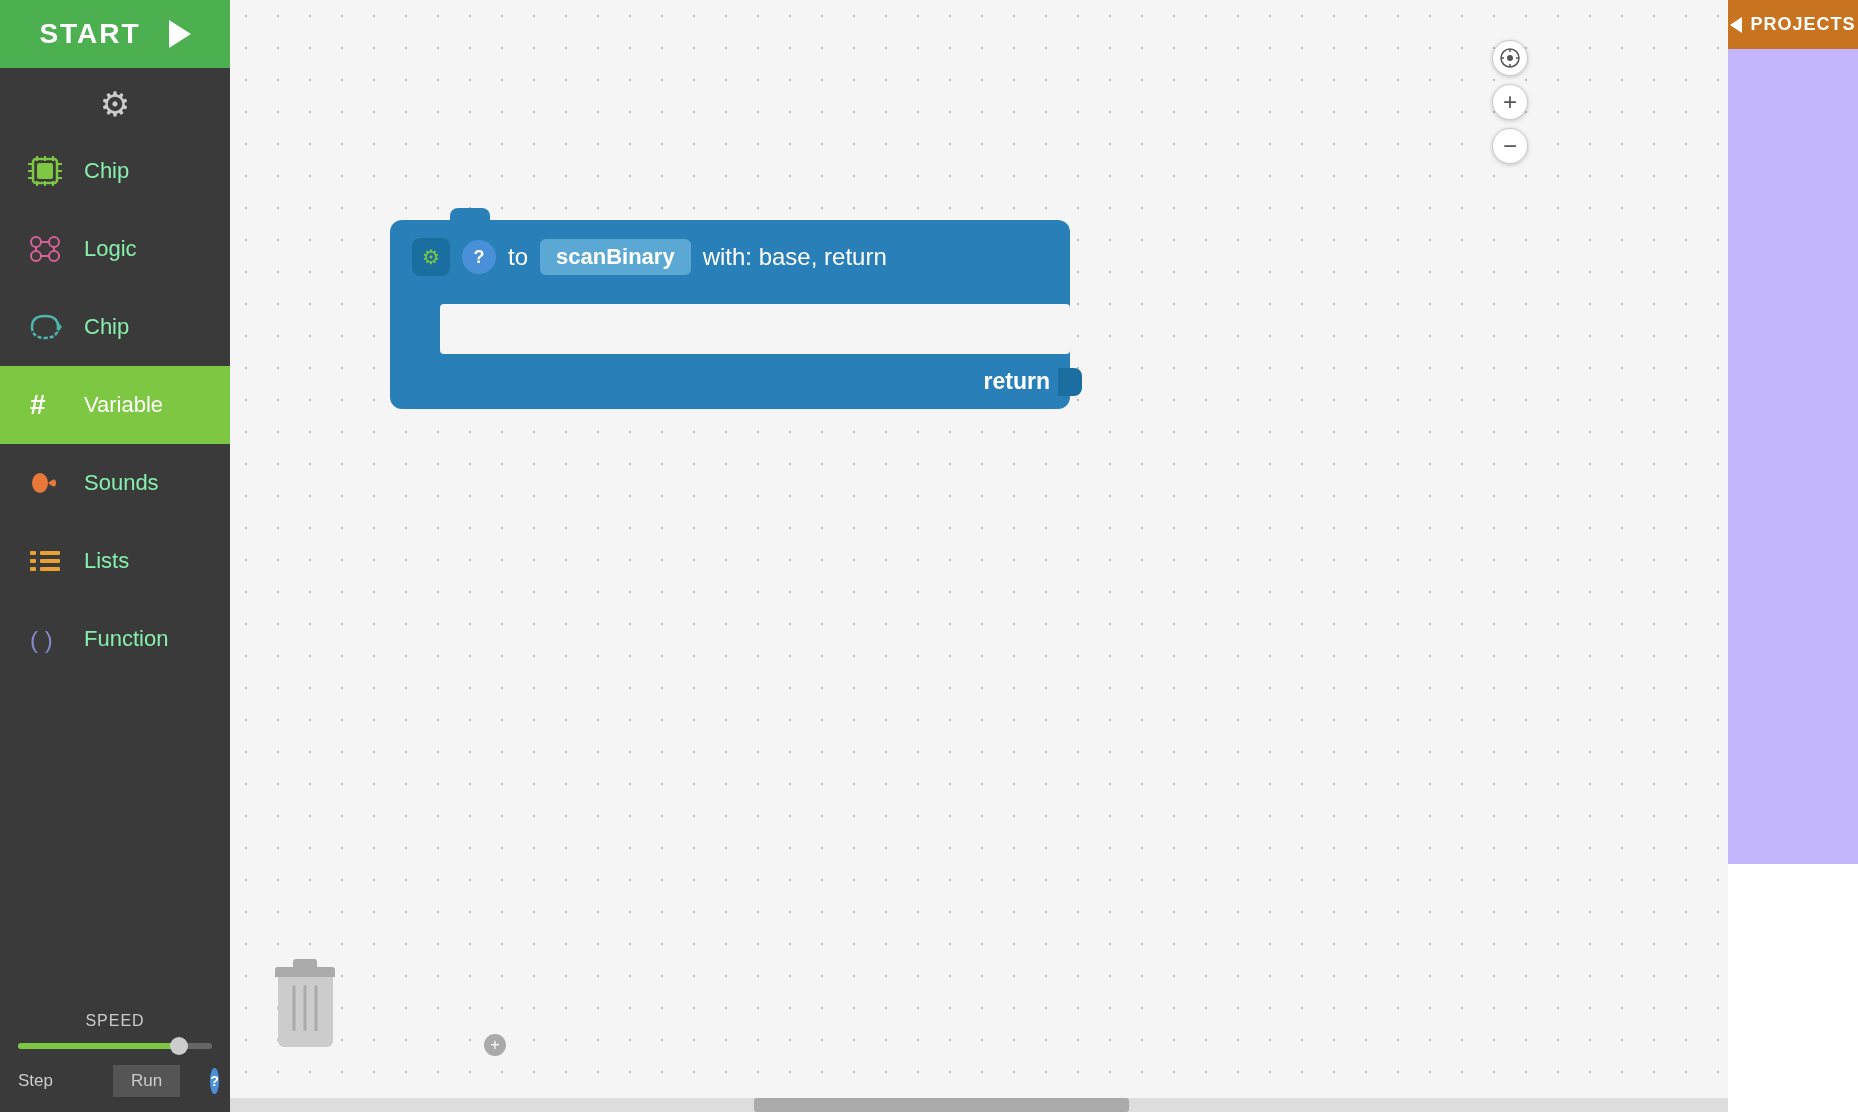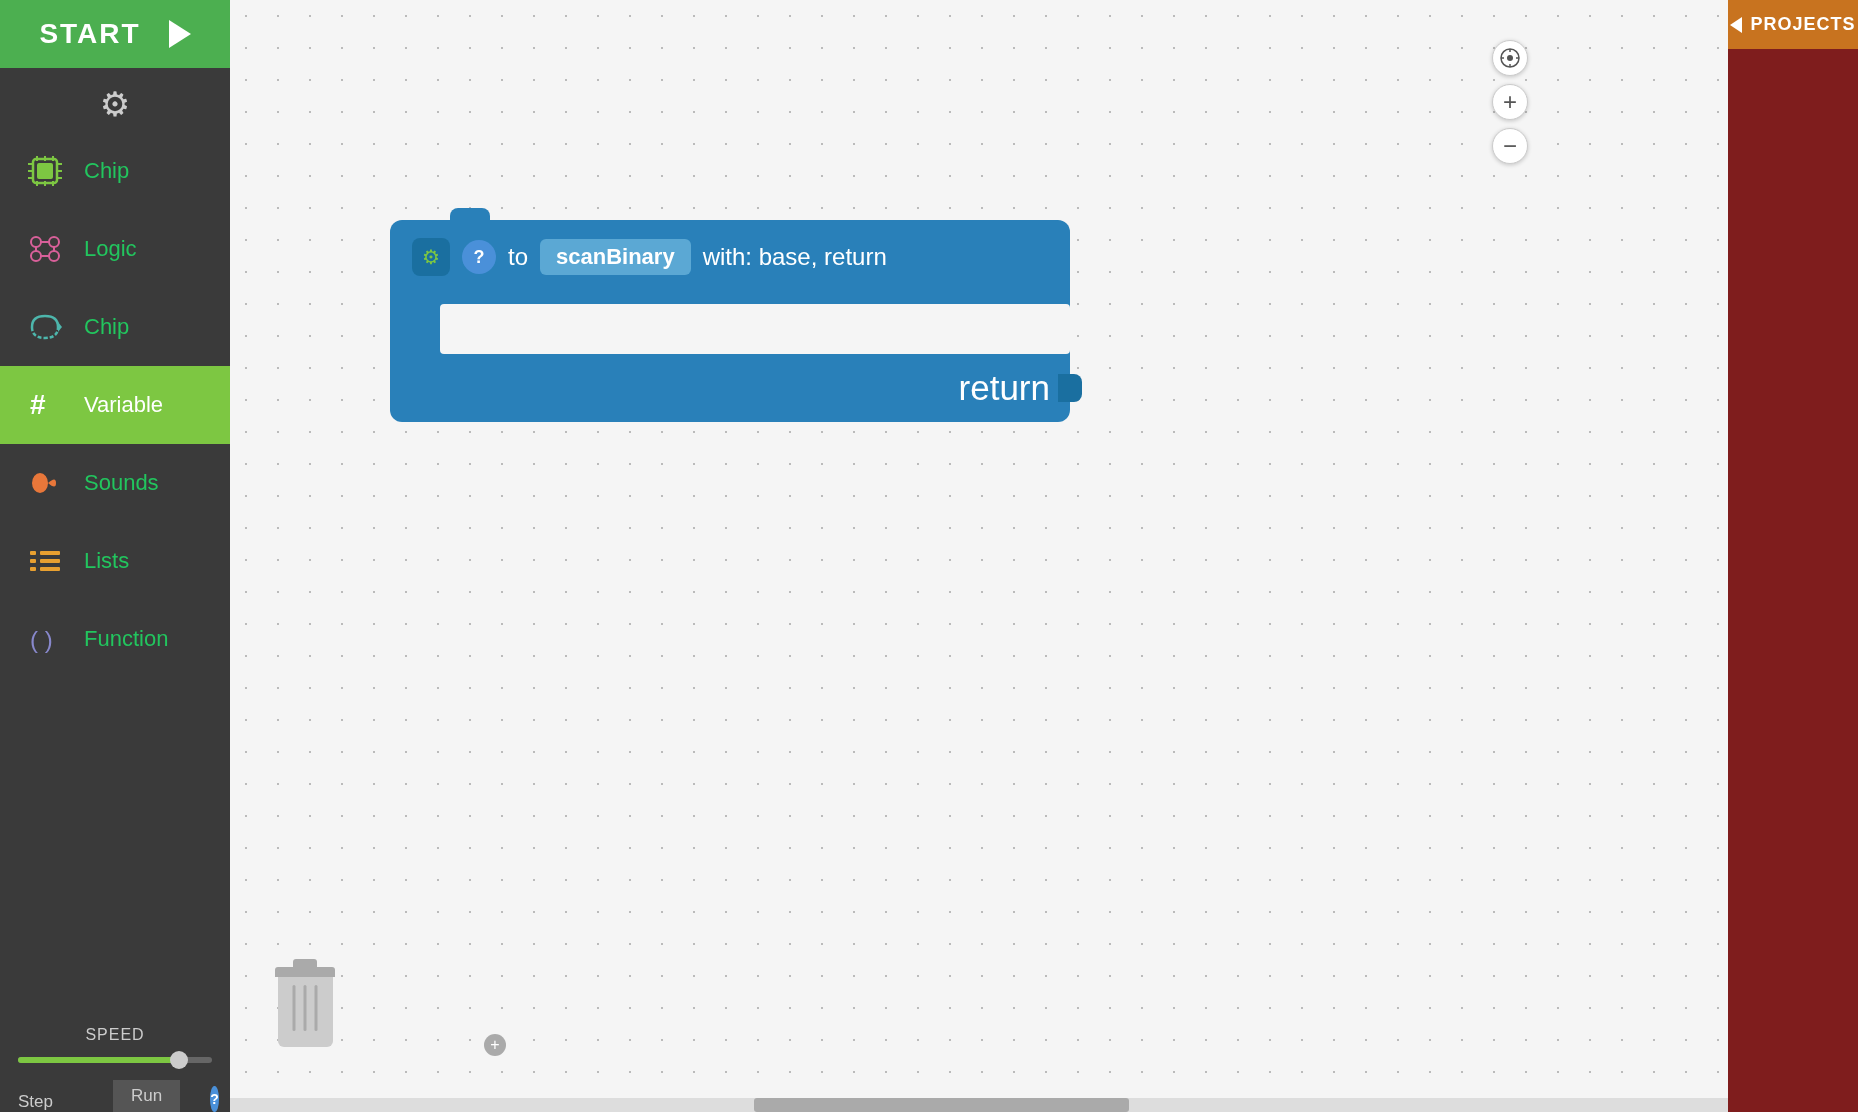--- a/index.html
+++ b/index.html
@@ -45,21 +45,21 @@
       display: flex;
       justify-content: center;
       padding: 16px 0 8px 0;
     }
 
     .sidebar-item {
       display: flex;
       align-items: center;
       gap: 18px;
       padding: 18px 24px;
-      color: #22c55e;
+      color: #86efac;
       font-size: 22px;
       cursor: pointer;
       border-radius: 0;
       transition: background 0.15s;
     }
     .sidebar-item.active { background: #7dc742; color: white; }
 
     .sidebar-icon {
       width: 42px;
       height: 42px;
@@ -117,22 +117,23 @@
       left: 83%;
       width: 18px;
       height: 18px;
       background: #ccc;
       border-radius: 50%;
       transform: translate(-50%, -50%);
     }
 
     .step-run-row {
       display: flex;
-      align-items: flex-end;
+      align-items: center;
       gap: 30px;
+      padding-bottom: 14px;
     }
 
     .step-label { color: #ccc; font-size: 17px; }
 
     .step-toggle {
       width: 34px;
       height: 34px;
       background: #888;
       border-radius: 50%;
     }
@@ -391,41 +392,41 @@
       display: flex;
       align-items: center;
       justify-content: flex-end;
       padding: 14px 20px;
       position: relative;
       min-width: 680px;
     }
 
     .return-label {
       color: white;
-      font-size: 35px;
-      font-weight: 400;
+      font-size: 23px;
+      font-weight: 700;
     }
 
     .block-notch-right {
       width: 24px;
       height: 28px;
       background: #1a6fa0;
       border-radius: 0 8px 8px 0;
       position: absolute;
       right: -12px;
       top: 50%;
       transform: translateY(-50%);
     }
 
     
     #projects-panel {
       width: 130px;
       min-width: 130px;
-      height: 1112px;
-      background: #7f1d1d;
+      height: 864px;
+      background: #c4b5fd;
       display: flex;
       flex-direction: column;
       align-items: center;
       position: relative;
     }
 
     .projects-tab {
       background: #c8731f;
       color: white;
       font-size: 18px;

